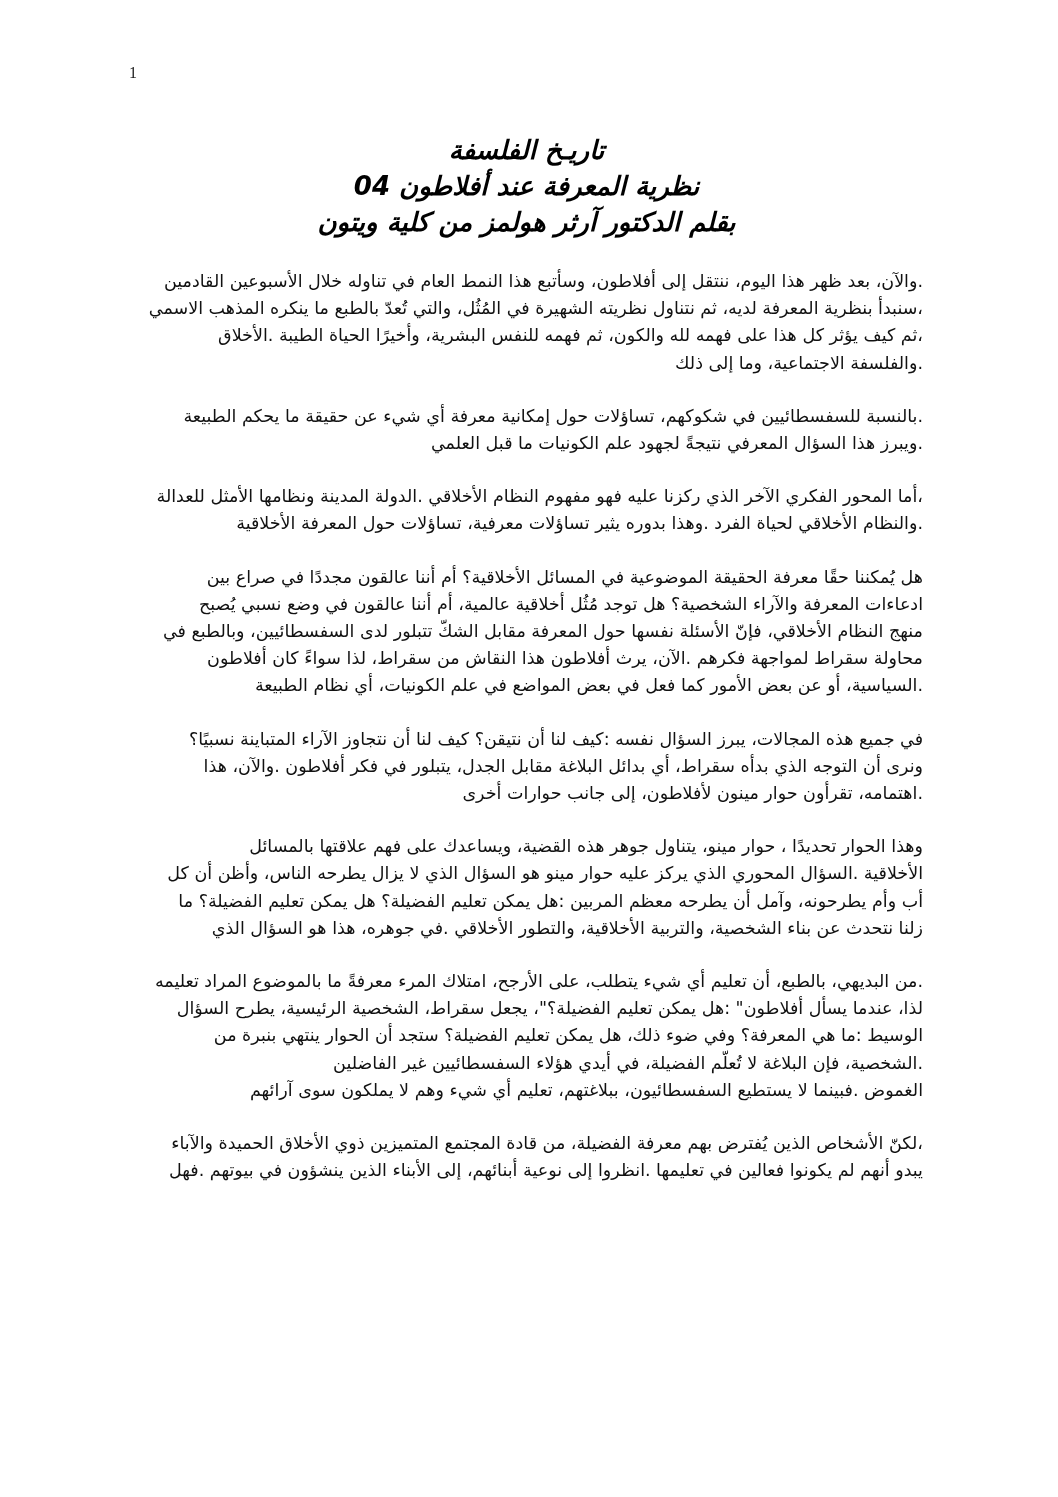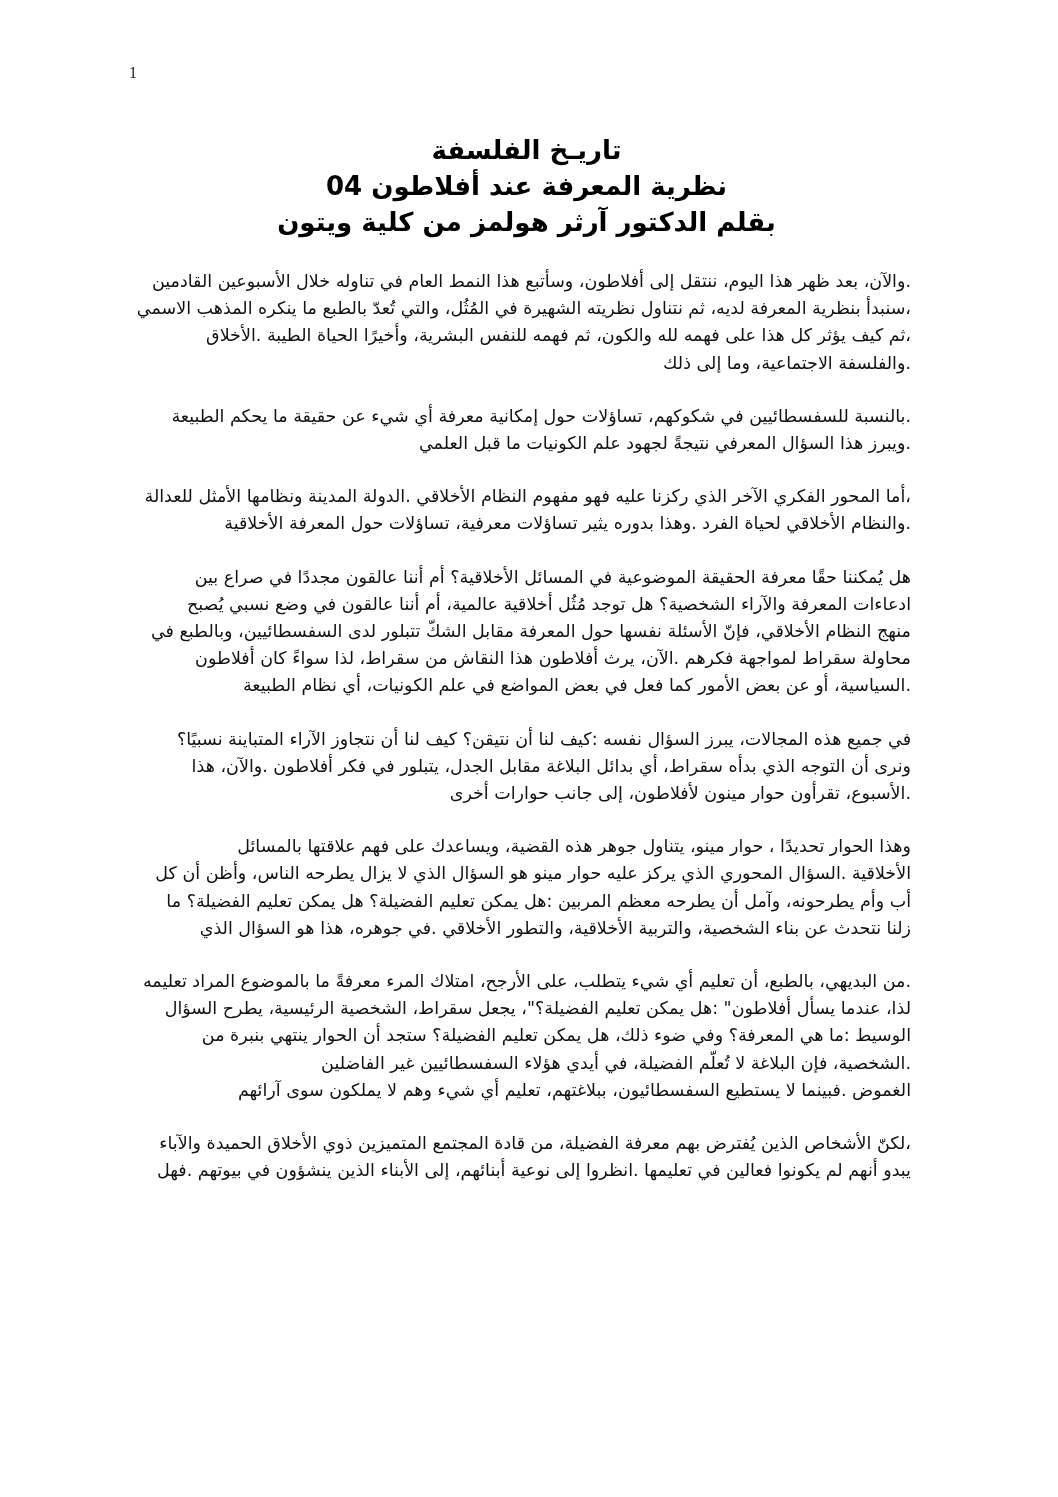--- a/index.html
+++ b/index.html
@@ -31,24 +31,25 @@
       text-align: center;
       direction: rtl;
     }
     .title-line {
       font-family: "DejaVu Sans", sans-serif;
       font-weight: bold;
       font-size: 26px;
       line-height: 36px;
       margin: 0;
       color: #000;
+      font-style: italic;
     }
     .body {
       position: absolute;
-      left: 121px;
+      left: 133px;
       width: 790px;
       top: 268px;
       direction: rtl;
       text-align: right;
     }
     .para {
       margin: 0 0 26px 0;
       font-family: "DejaVu Sans", sans-serif;
       font-size: 17.5px;
       line-height: 27.2px;
@@ -90,21 +91,21 @@
   <p class="para">
     <span class="line">هل يُمكننا حقًا معرفة الحقيقة الموضوعية في المسائل الأخلاقية؟ أم أننا عالقون مجددًا في صراع بين</span>
     <span class="line">ادعاءات المعرفة والآراء الشخصية؟ هل توجد مُثُل أخلاقية عالمية، أم أننا عالقون في وضع نسبي يُصبح</span>
     <span class="line">منهج النظام الأخلاقي، فإنّ الأسئلة نفسها حول المعرفة مقابل الشكّ تتبلور لدى السفسطائيين، وبالطبع في</span>
     <span class="line">محاولة سقراط لمواجهة فكرهم .الآن، يرث أفلاطون هذا النقاش من سقراط، لذا سواءً كان أفلاطون</span>
     <span class="line">.السياسية، أو عن بعض الأمور كما فعل في بعض المواضع في علم الكونيات، أي نظام الطبيعة</span>
   </p>
   <p class="para">
     <span class="line">في جميع هذه المجالات، يبرز السؤال نفسه :كيف لنا أن نتيقن؟ كيف لنا أن نتجاوز الآراء المتباينة نسبيًا؟</span>
     <span class="line">ونرى أن التوجه الذي بدأه سقراط، أي بدائل البلاغة مقابل الجدل، يتبلور في فكر أفلاطون .والآن، هذا</span>
-    <span class="line">.الأسبوع، تقرأون حوار مينون لأفلاطون، إلى جانب حوارات أخرى</span>
+    <span class="line">.اهتمامه، تقرأون حوار مينون لأفلاطون، إلى جانب حوارات أخرى</span>
   </p>
   <p class="para">
     <span class="line">وهذا الحوار تحديدًا ، حوار مينو، يتناول جوهر هذه القضية، ويساعدك على فهم علاقتها بالمسائل</span>
     <span class="line">الأخلاقية .السؤال المحوري الذي يركز عليه حوار مينو هو السؤال الذي لا يزال يطرحه الناس، وأظن أن كل</span>
     <span class="line">أب وأم يطرحونه، وآمل أن يطرحه معظم المربين :هل يمكن تعليم الفضيلة؟ هل يمكن تعليم الفضيلة؟ ما</span>
     <span class="line">زلنا نتحدث عن بناء الشخصية، والتربية الأخلاقية، والتطور الأخلاقي .في جوهره، هذا هو السؤال الذي</span>
   </p>
   <p class="para">
     <span class="line">.من البديهي، بالطبع، أن تعليم أي شيء يتطلب، على الأرجح، امتلاك المرء معرفةً ما بالموضوع المراد تعليمه</span>
     <span class="line">لذا، عندما يسأل أفلاطون" :هل يمكن تعليم الفضيلة؟"، يجعل سقراط، الشخصية الرئيسية، يطرح السؤال</span>

